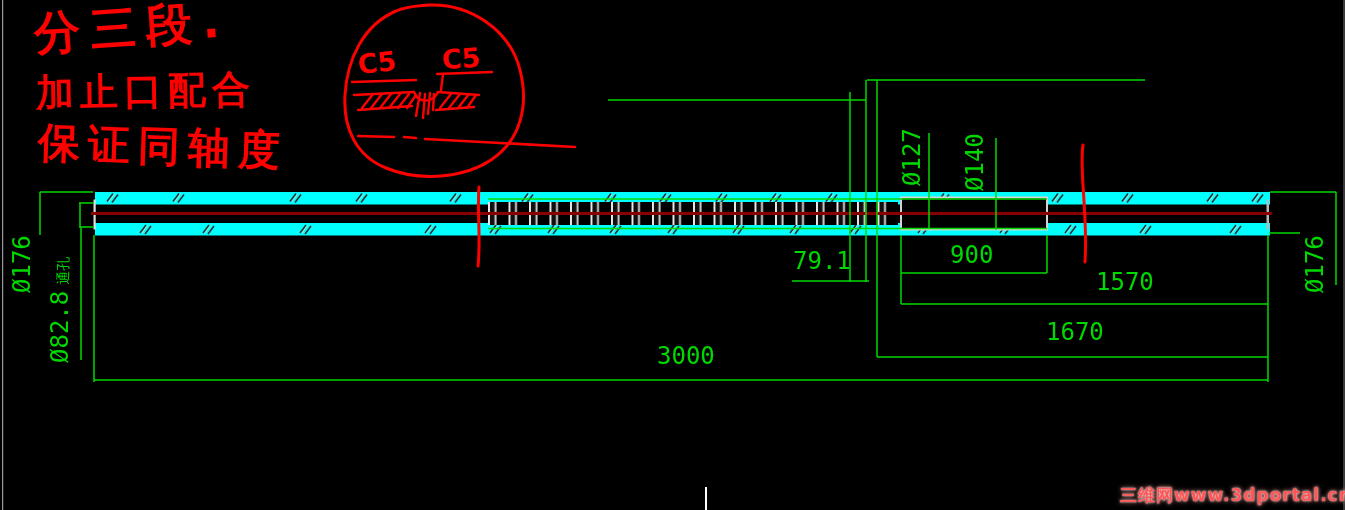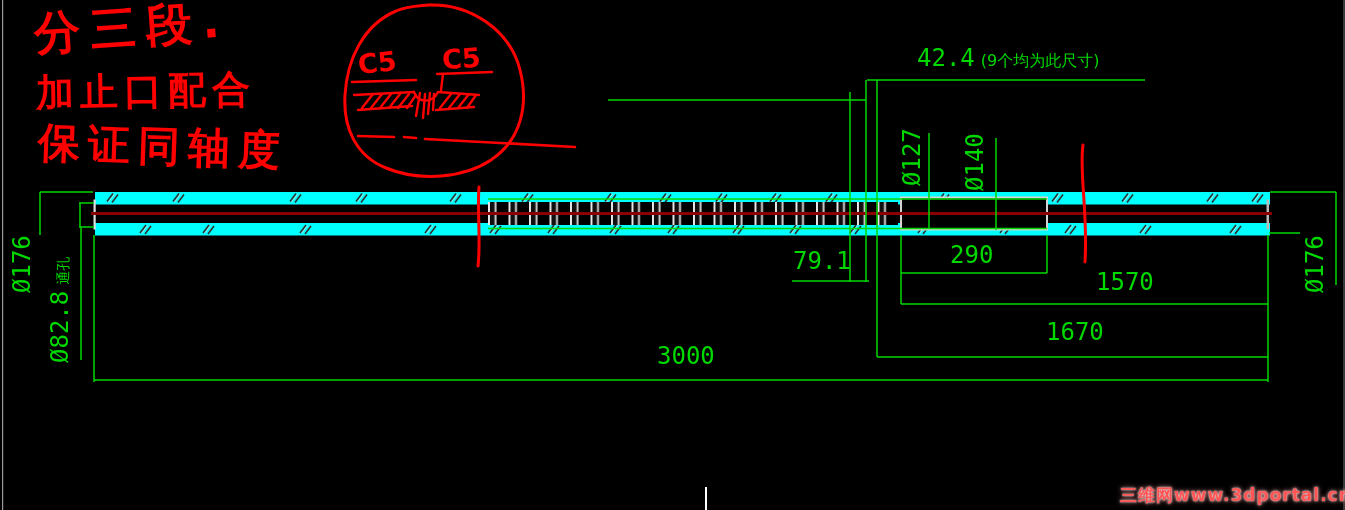--- a/index.html
+++ b/index.html
@@ -174,25 +174,22 @@
     </g>
 
   </svg>
 
   <div class="hw" style="left:34px;top:4px;font-size:46px;letter-spacing:10px;transform:rotate(-4deg)">分三段.</div>
   <div class="hw" style="left:36px;top:72px;font-size:38px;letter-spacing:6px;transform:rotate(-1deg)">加止口配合</div>
   <div class="hw" style="left:38px;top:126px;font-size:42px;letter-spacing:8px;transform:rotate(2deg)">保证同轴度</div>
   <div class="hw" style="left:358px;top:49px;font-size:27px;transform:rotate(-6deg)">C5</div>
   <div class="hw" style="left:442px;top:45px;font-size:27px;transform:rotate(-4deg)">C5</div>
 
-  <div class="dim" style="left:917px;top:46px">
-    <span>42.4</span><span class="note">(9个均为此尺寸)</span>
-  </div>
   <div class="dim" style="left:793px;top:249px">79.1</div>
-  <div class="dim" style="left:950px;top:243px">290</div>
+  <div class="dim" style="left:950px;top:243px">900</div>
   <div class="dim" style="left:1096px;top:270px">1570</div>
   <div class="dim" style="left:1046px;top:320px">1670</div>
   <div class="dim" style="left:657px;top:344px">3000</div>
 
   <div class="dim vtext" style="left:900px;top:186px">Ø127</div>
   <div class="dim vtext" style="left:963px;top:191px">Ø140</div>
   <div class="dim vtext" style="left:10px;top:293px">Ø176</div>
   <div class="dim vtext" style="left:1303px;top:293px">Ø176</div>
   <div class="dim vtext" style="left:48px;top:363px">
     <span>Ø82.8</span><span class="note">通孔</span>

